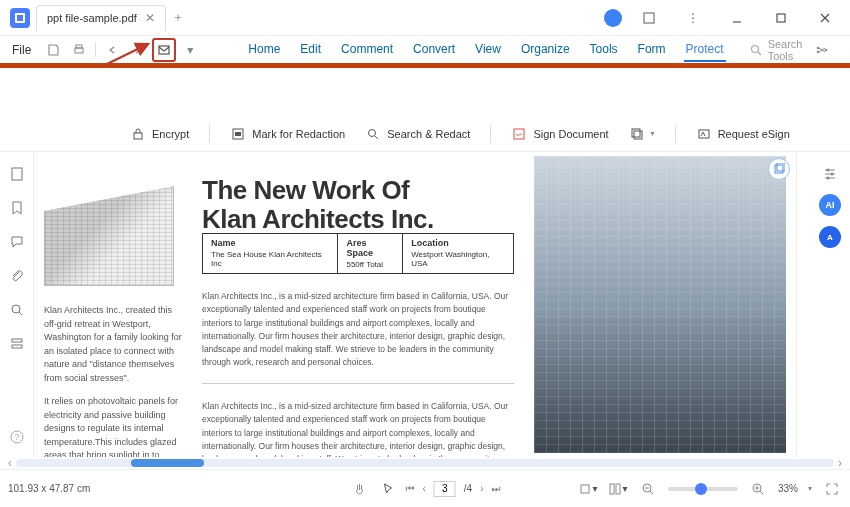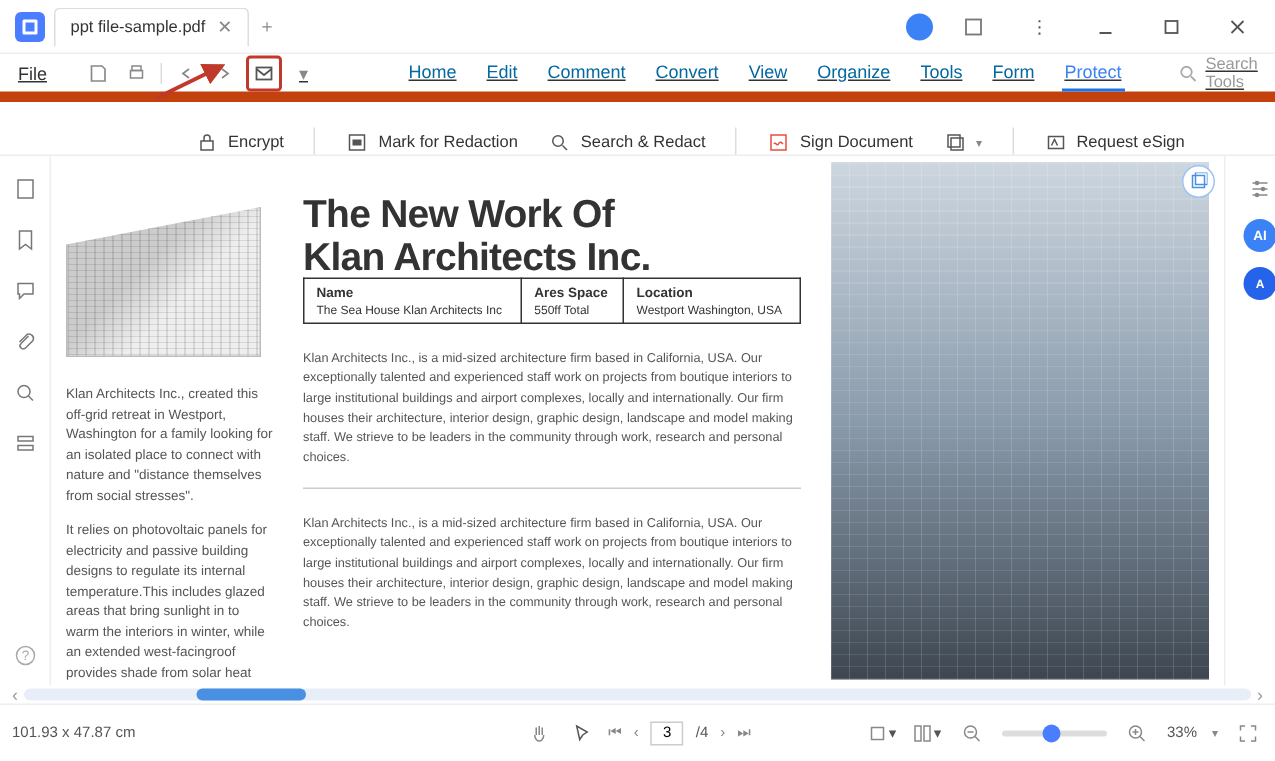--- a/index.html
+++ b/index.html
@@ -6,40 +6,40 @@
 body { font-family: -apple-system, "Segoe UI", Arial, sans-serif; font-size: 12px; color: #333; background: #fff; width: 850px; height: 507px; overflow: hidden; position: relative; display: flex; flex-direction: column; }
 .titlebar { height: 36px; display: flex; align-items: center; padding: 0 4px; border-bottom: 1px solid #eee; justify-content: flex-end; }
 .app-logo { width: 20px; height: 20px; background: #4a7dff; border-radius: 4px; margin: 0 6px; display:flex; align-items:center; justify-content:center; color:#fff; font-weight:bold; font-size:10px;}
 .tab { display: flex; align-items: center; height: 26px; padding: 0 10px; border: 1px solid #ddd; border-bottom: none; border-radius: 4px 4px 0 0; font-size: 11px; gap:8px; }
 .tab-close { font-size: 12px; color:#888; }
 .newtab { width: 24px; height: 24px; display:flex; align-items:center; justify-content:center; color:#888; }
 .spacer { flex: 1; }
 .title-right { display:flex; align-items:center; gap:10px; padding-right:4px; }
 .avatar { width:18px; height:18px; border-radius:50%; background:#3b82f6; }
 .winbtn { width:34px; height:28px; display:flex; align-items:center; justify-content:center; color:#555; }
-.menubar { height: 32px; display:flex; align-items:center; padding: 0 6px; gap:16px; border-bottom:7px solid #c2410c;text-decoration:underline; }
+.menubar { height: 32px; display:flex; align-items:center; padding: 0 6px; gap:4px; border-bottom:5px solid #c2410c; }
 .file-label { font-size:12px; padding:0 6px; }
 .qa-group { display:flex; align-items:center; gap:2px; }
 .qa-btn { width:24px; height:24px; display:flex; align-items:center; justify-content:center; color:#777; border-radius:3px; }
 .highlight-box { border:2px solid #c0392b; border-radius:3px; }
 .arrow { position:absolute; left:100px; top:40px; pointer-events:none; }
 .menutabs { display:flex; gap:16px; margin-left:40px; }
 .menutab { font-size:12px; color:#0369a1; padding:4px 2px; }
 .menutab.active { color:#3b82f6; border-bottom:2px solid #1a73e8; font-weight:500; }
 .search-area { display:flex; align-items:center; gap:6px; color:#999; font-size:11px; margin-left:20px; }
 .menubar-right { display:flex; align-items:center; gap:8px; padding-right:6px; }
-.ribbon { height: 36px; display:flex; align-items:flex-end; gap:20px; padding:0 18px 0 30px; border-bottom:1px solid #eee; }
+.ribbon { height: 36px; display:flex; align-items:center; gap:20px; padding:0 18px 0 30px; border-bottom:1px solid #eee;margin-top:48px; }
 .rbtn { display:flex; align-items:center; gap:6px; font-size:11px; color:#333; }
 .rbtn .ico { width:16px; height:16px; display:flex; align-items:center; justify-content:center; }
 .rdiv { width:1px; height:18px; background:#ddd; }
 .content-wrap { flex:1; display:flex; min-height:0; }
 .sidebar-l { width:34px; border-right:1px solid #eee; display:flex; flex-direction:column; align-items:center; gap:14px; padding-top:12px; color:#666; }
 .sb-btn { width:20px; height:20px; display:flex; align-items:center; justify-content:center; }
 .sb-bottom { margin-top:auto; margin-bottom:10px; }
-.sidebar-r { width:34px; border-left:1px solid #eee; display:flex; flex-direction:column; align-items:center; gap:10px; padding-top:12px;padding-left:13px; }
+.sidebar-r { width:54px; border-left:1px solid #eee; display:flex; flex-direction:column; align-items:center; gap:10px; padding-top:12px;padding-left:13px; }
 .ai-badge { width:22px; height:22px; border-radius:50%; display:flex; align-items:center; justify-content:center; color:#fff; font-size:9px; font-weight:bold; }
 .viewport { flex:1; overflow:hidden; position:relative; background:#fff; }
 .page { position:absolute; left:10px; right:10px; top:4px; bottom:4px; display:flex; gap:20px; }
 .col-left { width:138px; padding-top:30px; }
 .building-left { width:130px; height:100px; background:linear-gradient(135deg,#ccc 40%,#eee 60%); clip-path: polygon(0 100%, 0 25%, 100% 0, 100% 100%); border:1px solid #bbb; position:relative; }
 .building-left::before { content:''; position:absolute; inset:0; background:repeating-linear-gradient(90deg,rgba(0,0,0,.1) 0 1px,transparent 1px 6px), repeating-linear-gradient(0deg,rgba(0,0,0,.1) 0 1px,transparent 1px 4px); }
 .side-text { font-size:9px; color:#555; line-height:1.5; margin-top:18px; }
 .side-text p { margin-bottom:10px; }
 .col-mid { flex:1; padding-top:20px; max-width:340px; }
 .big-title { font-family: Arial, sans-serif; font-size:26px; font-weight:700; line-height:1.1; letter-spacing:-0.5px; }

